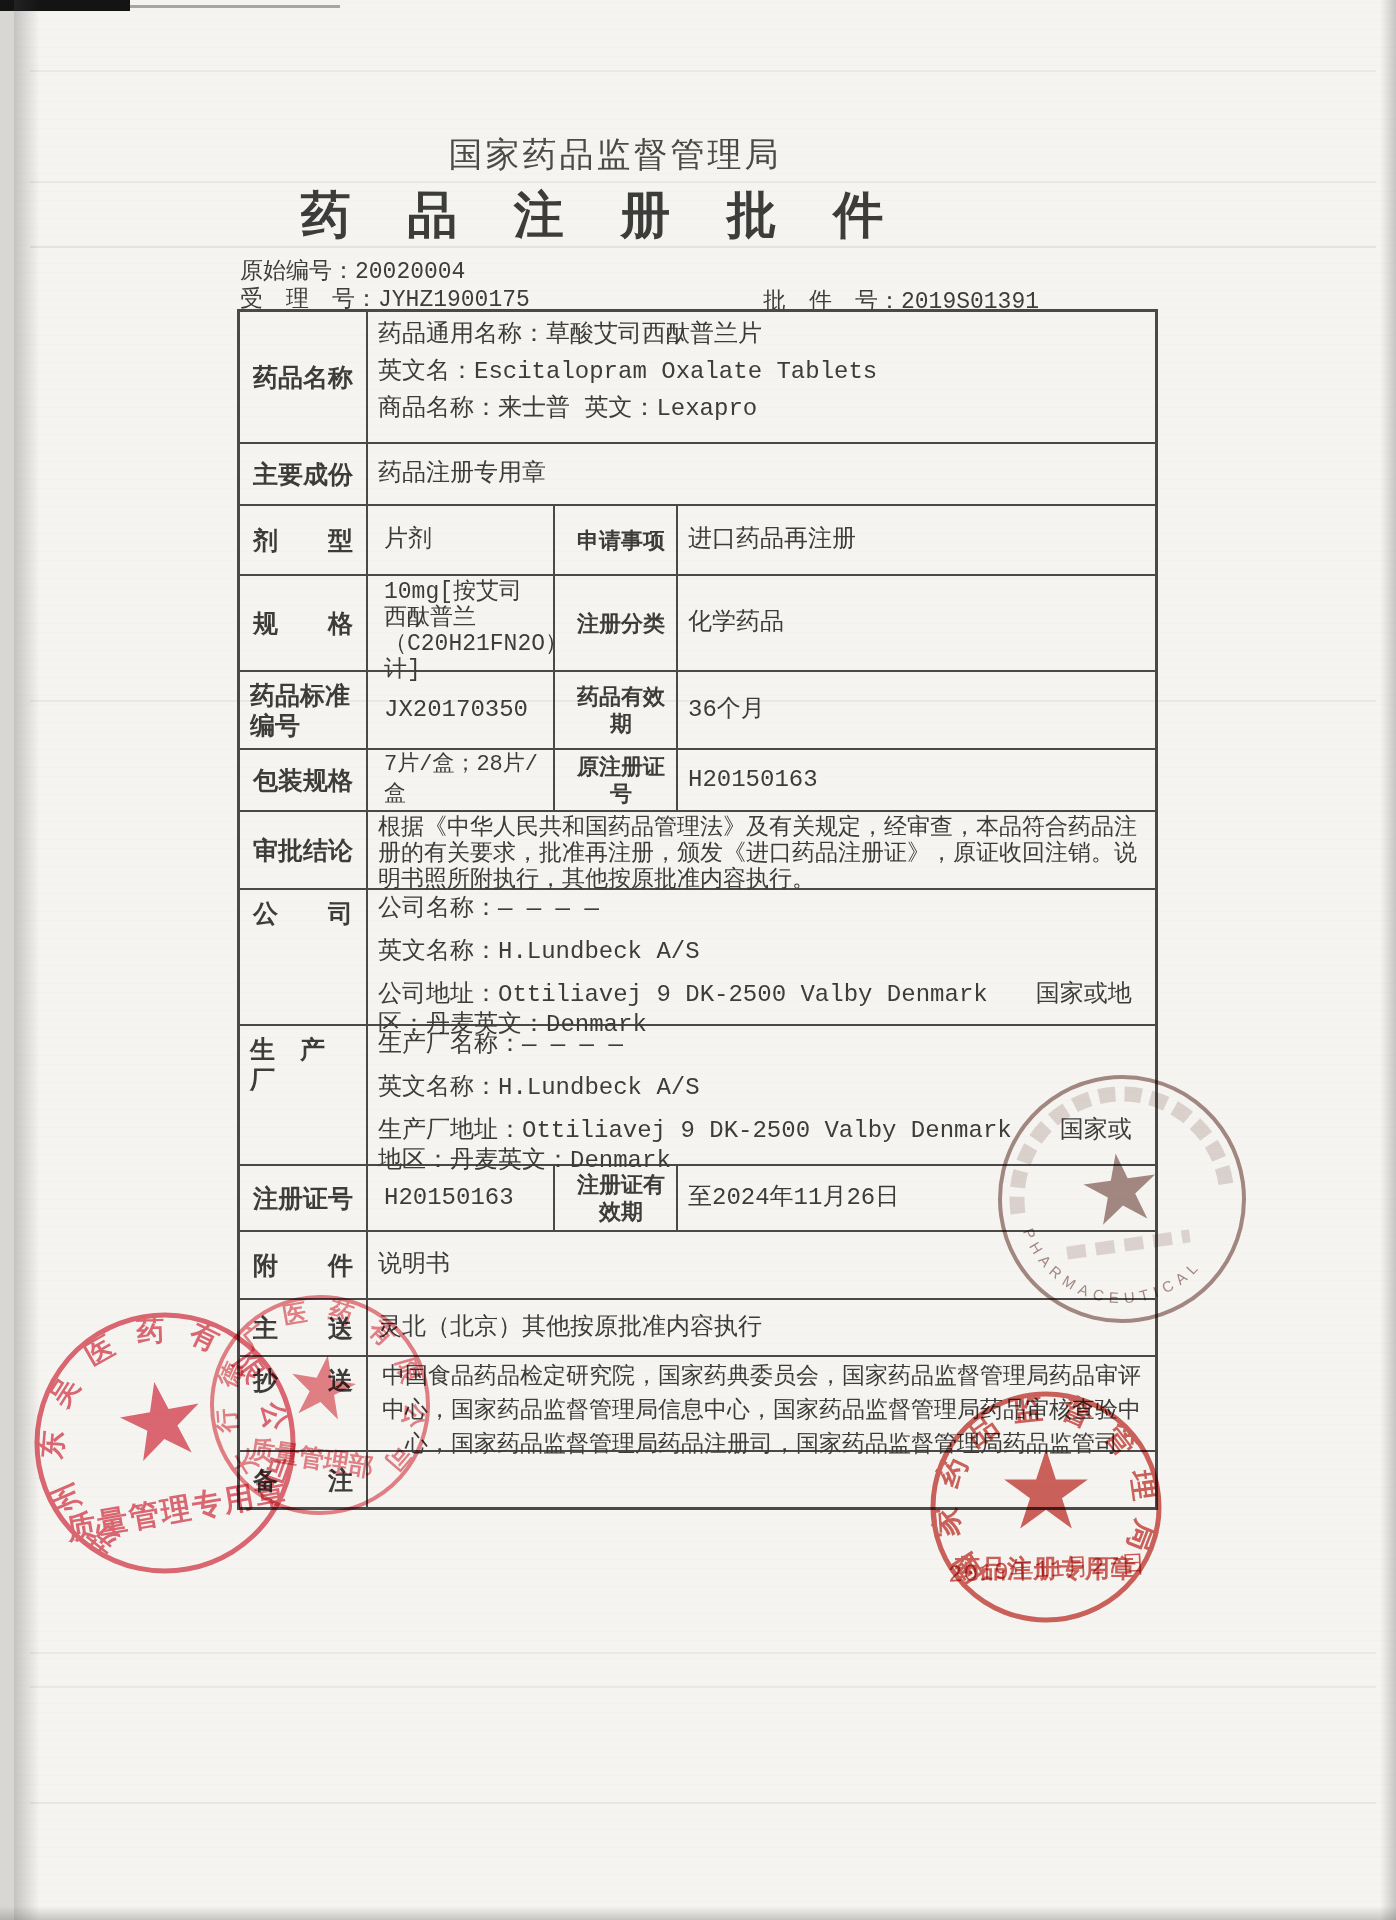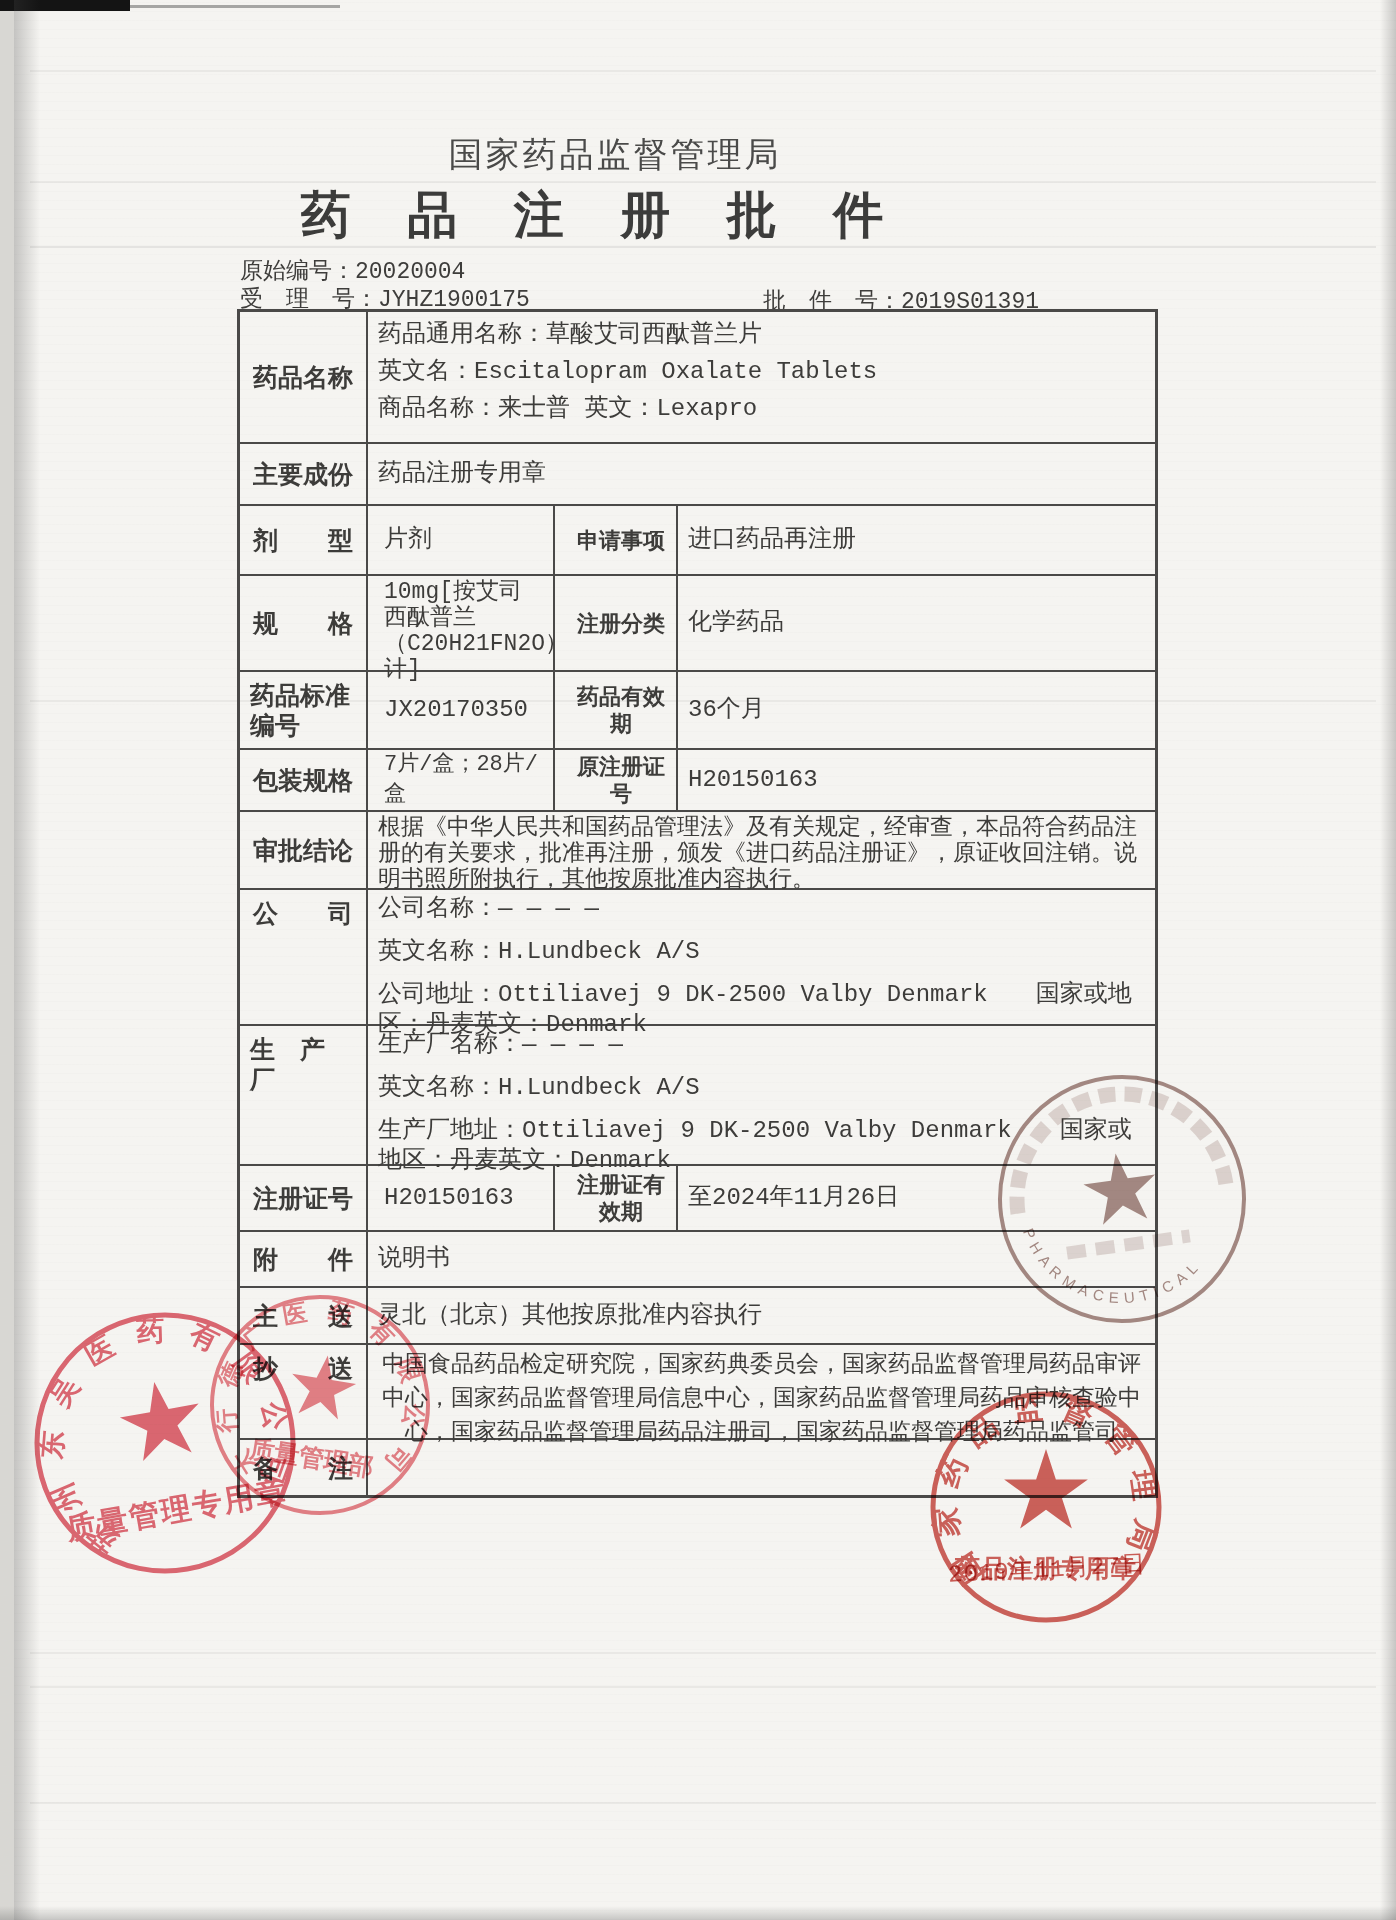--- a/index.html
+++ b/index.html
@@ -57,21 +57,21 @@
   .val.block{display:block;}
   .lbl.top,.val.top{align-items:flex-start;padding-top:8px;}
   .multiline div{line-height:37px;}
   .gapped div{line-height:30px;margin-bottom:13px;}
   .gapped div:last-child{margin-bottom:0;}
   .tight{font-size:23px !important;line-height:26px !important;padding-top:3px;}
   .copytext{font-size:23px !important;line-height:34px !important;padding-top:3px;text-align:center;}
 
   .h132{height:132px}.h62{height:62px}.h70{height:70px}.h82{height:96px}
   .h78{height:78px}.h136{height:136px}.h140{height:140px}.h66{height:66px}
-  .h56{height:56px}.h57{height:57px}.h108{height:95px}.h55{height:55px}
+  .h56{height:68px}.h57{height:57px}.h108{height:95px}.h55{height:55px}
 
   .stamp{position:absolute;mix-blend-mode:multiply;pointer-events:none;}
   .stamp-date{
     position:absolute;left:948px;top:1552px;width:220px;
     font-size:24px;color:#c8413a;opacity:.85;transform:rotate(-3deg);
     mix-blend-mode:multiply;letter-spacing:1px;white-space:nowrap;
     font-family:"Liberation Mono","DejaVu Sans Mono",monospace;
   }
 </style>
 </head>

